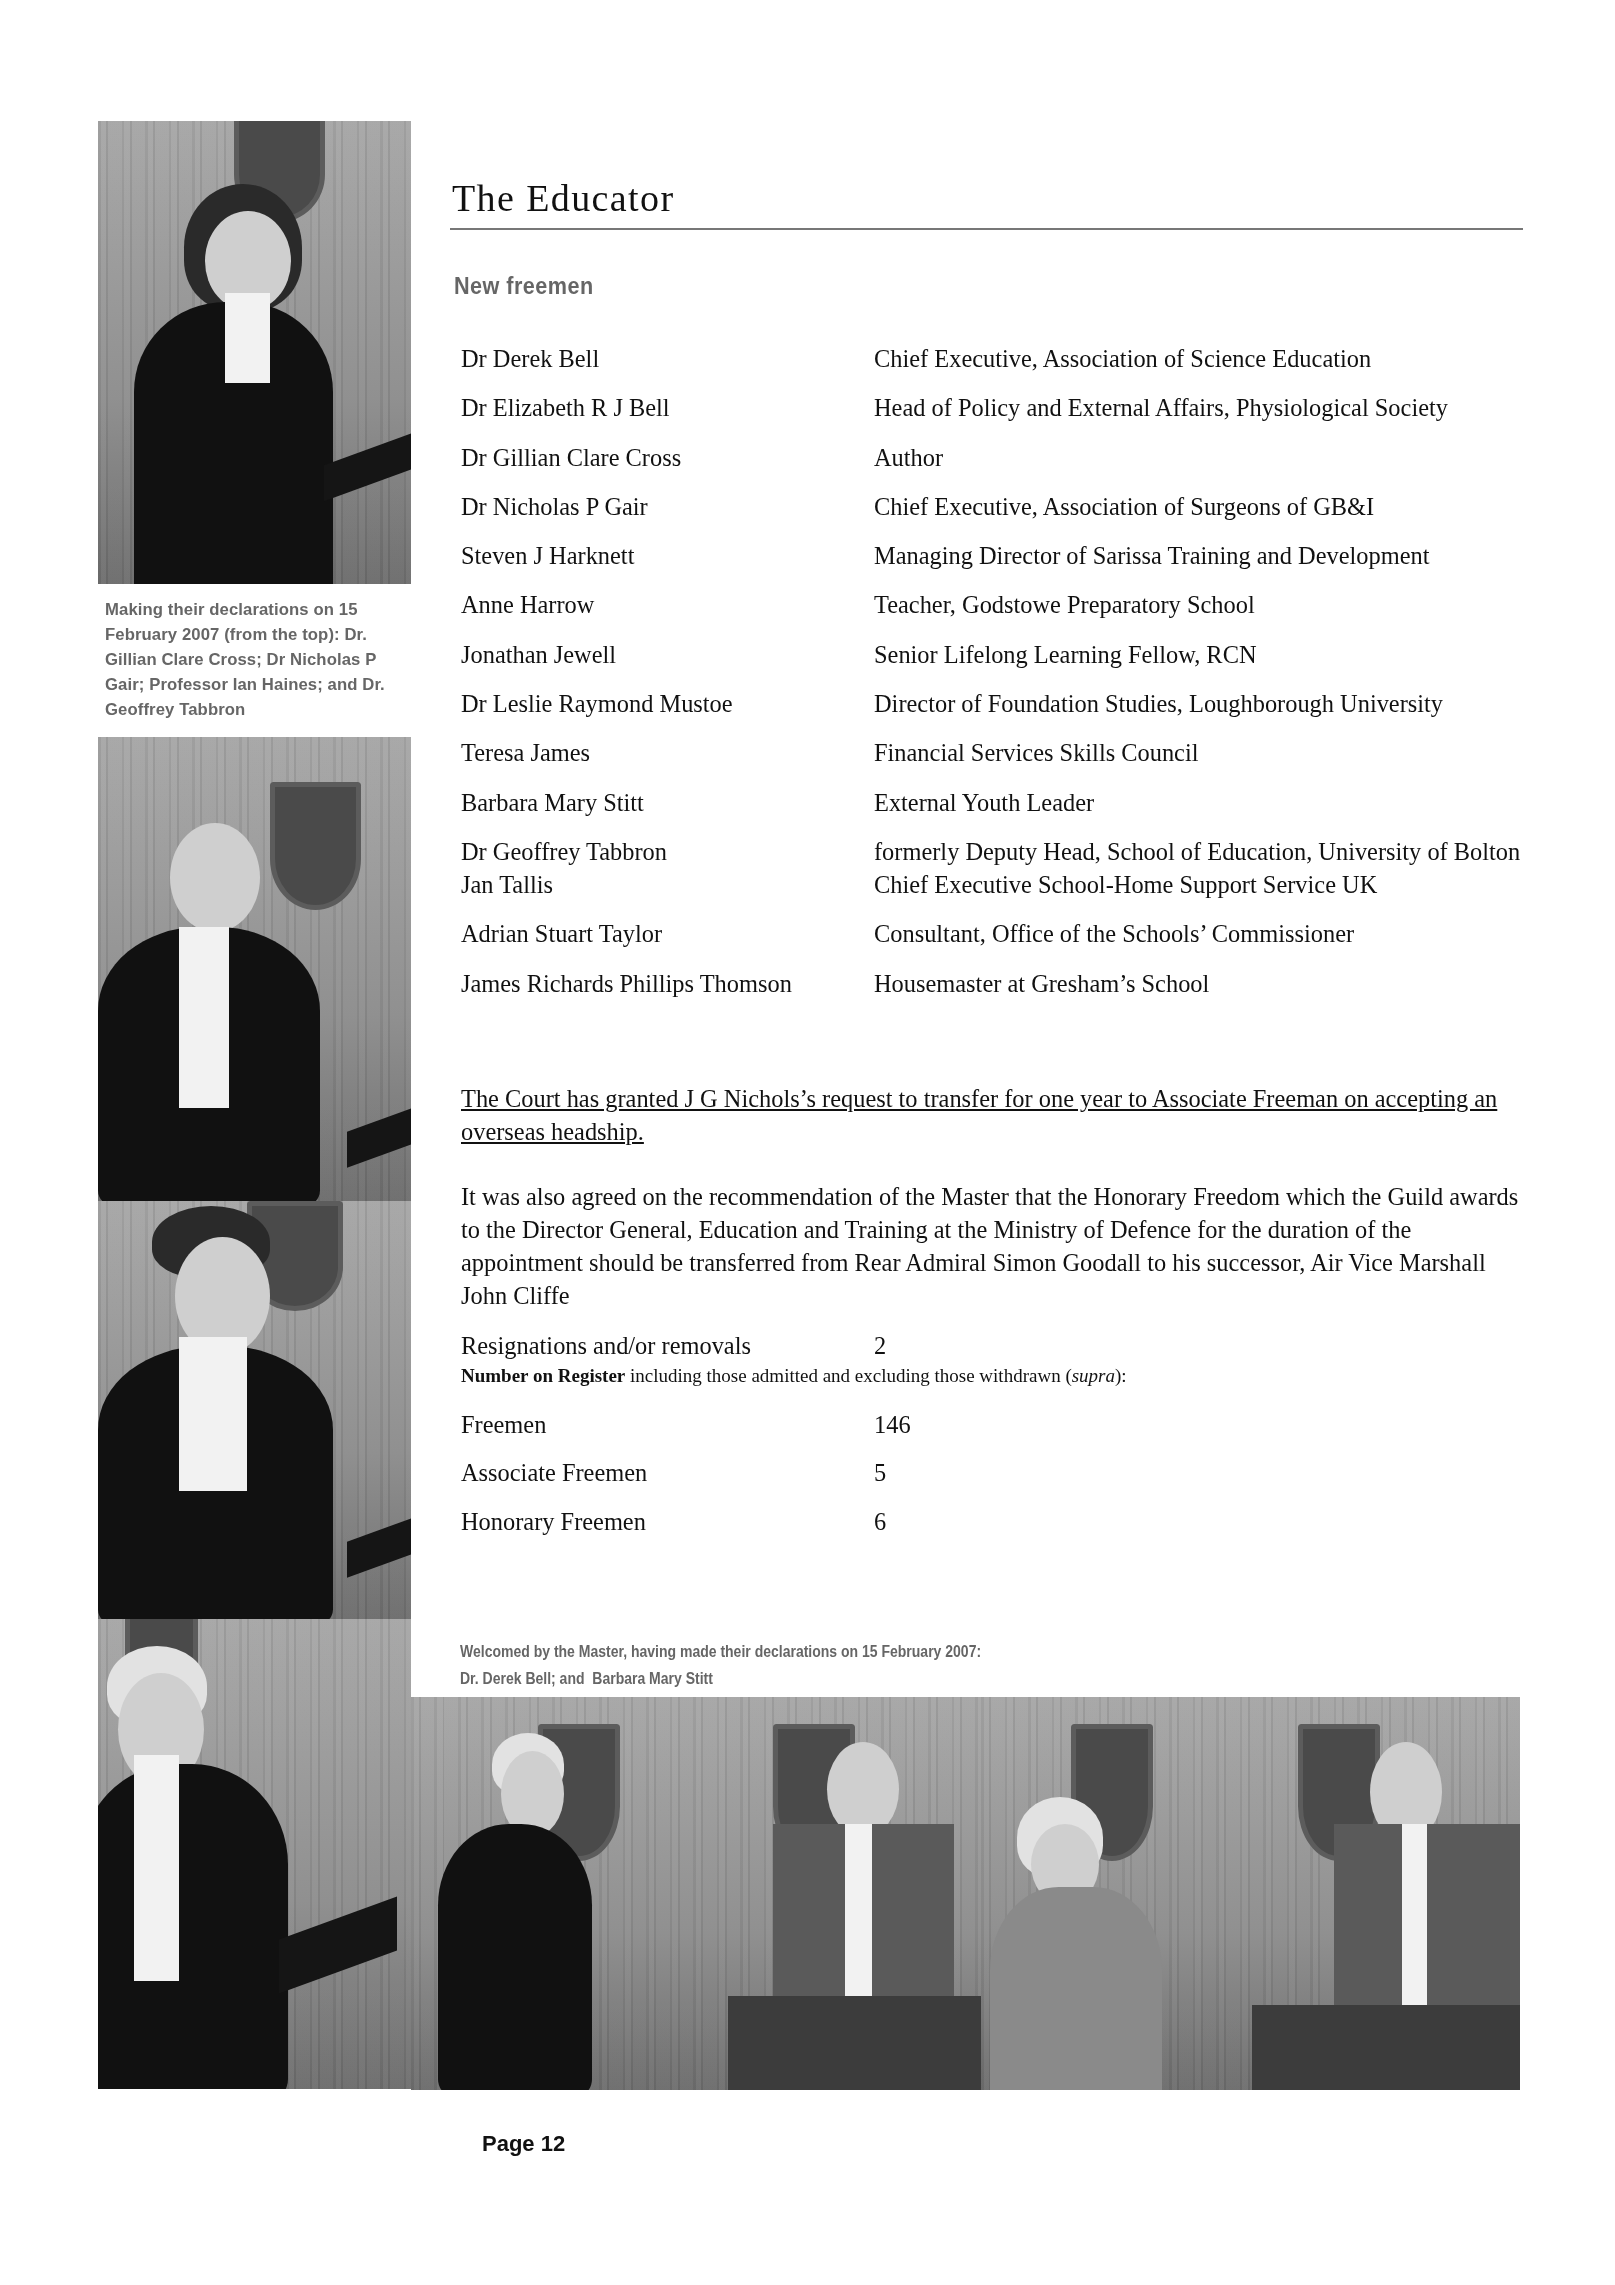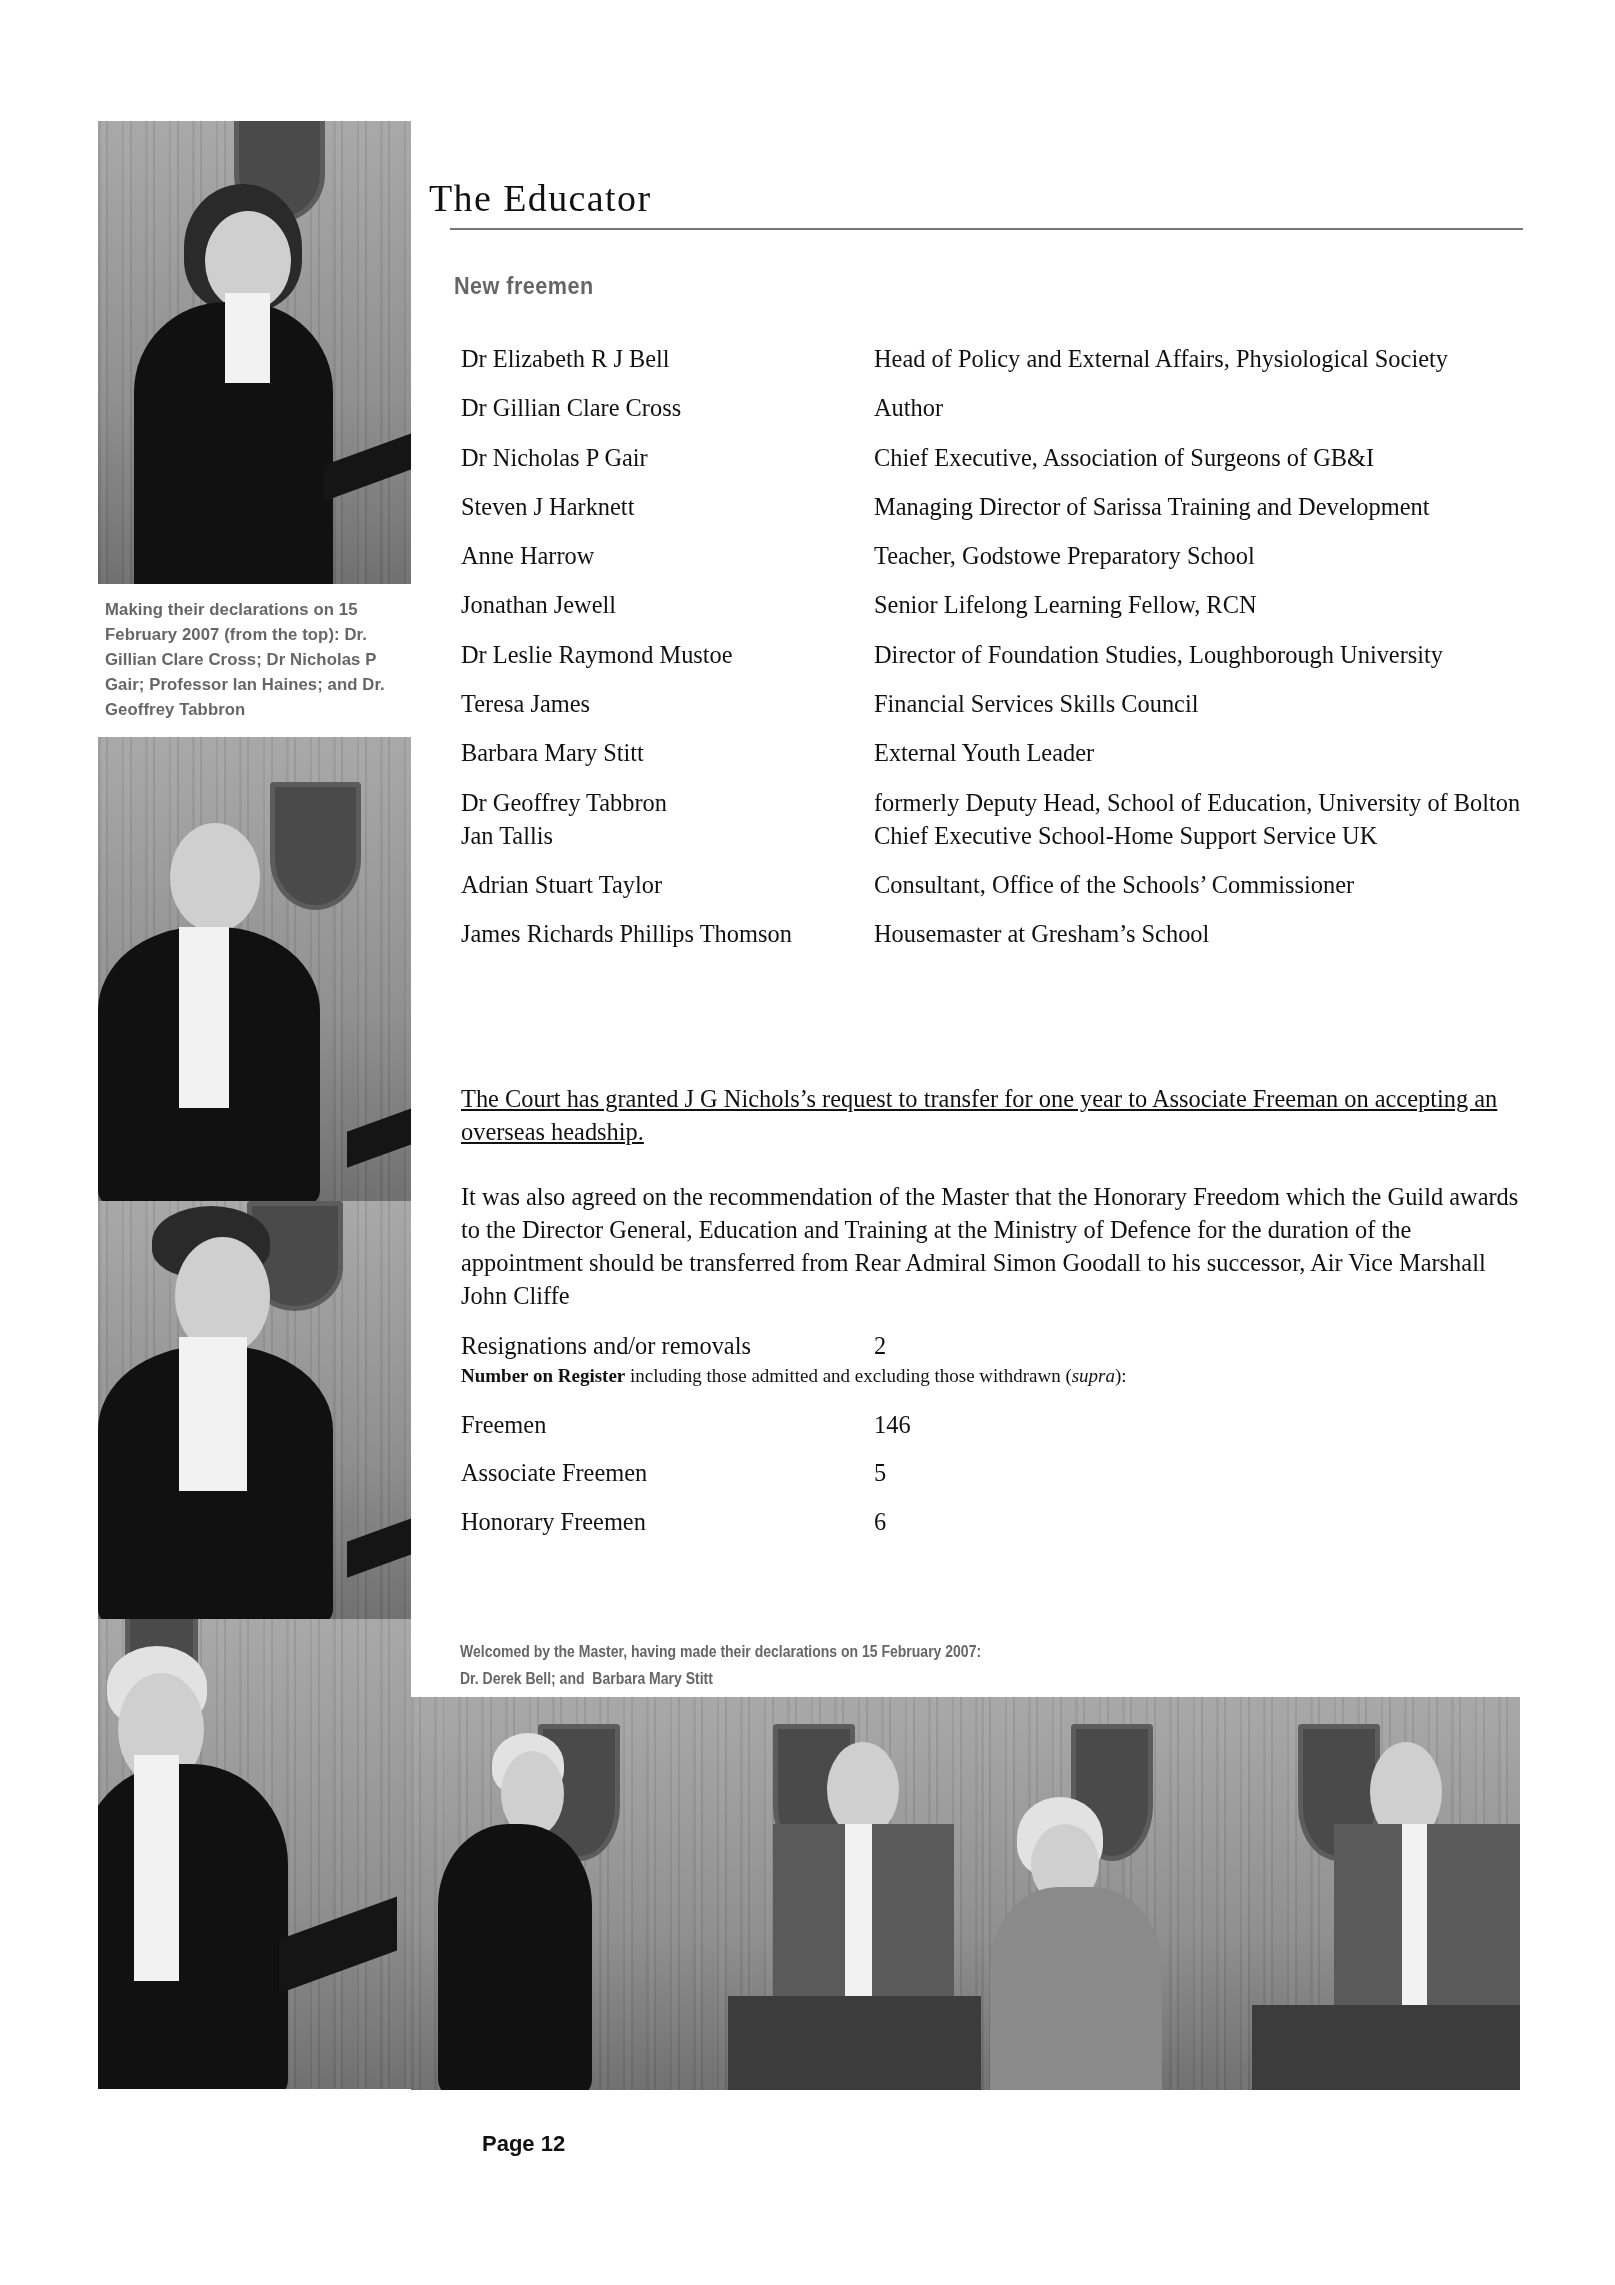--- a/index.html
+++ b/index.html
@@ -31,21 +31,21 @@
   #photo-6 { left: 981px; top: 1697px; width: 539px; height: 393px; }
 
   
   .caption { position: absolute; color: #666; font-family: "Liberation Sans", "DejaVu Sans", sans-serif;
     font-weight: bold; }
   #side-caption { left: 105px; top: 597px; width: 308px; font-size: 16.7px; line-height: 25px; letter-spacing: 0.1px; }
   #bottom-caption { left: 460px; top: 1638px; width: 724px; font-size: 16.3px; line-height: 27px;
     transform: scaleX(0.86); transform-origin: left top; letter-spacing: 0; }
 
   
-  #page-title { position: absolute; left: 429px; top: 176px; font-size: 38px; letter-spacing: 1.4px;
+  #page-title { position: absolute; left: 452px; top: 176px; font-size: 38px; letter-spacing: 1.4px;
     font-weight: normal; margin: 0; color: #111; }
   #title-rule { position: absolute; left: 450px; top: 228px; width: 1073px; height: 1.8px; background: #777; }
   #section-heading { position: absolute; left: 454px; top: 273px; margin: 0; color: #666;
     font-family: "Liberation Sans", "DejaVu Sans", sans-serif; font-weight: bold; font-size: 23.5px;
     transform: scaleX(0.92); transform-origin: left top; letter-spacing: 0.5px; }
 
   #freemen-table { position: absolute; left: 461px; top: 342px; width: 1067px; border-collapse: collapse; }
   #freemen-table td { padding: 0; vertical-align: top; font-size: 24.4px; line-height: 33px; color: #111; }
   #freemen-table td.name { width: 413px; }
   #freemen-table tr.row td { padding-bottom: 16.3px; }
@@ -109,20 +109,24 @@
   <div class="lectern" style="left:181px;top:299px;width:118px;height:54px;"></div>
 </div>
 
 <h1 id="page-title">The Educator</h1>
 <div id="title-rule"></div>
 <h2 id="section-heading">New freemen</h2>
 
 <table id="freemen-table">
   <tbody id="freemen-body">
       <tr class="row">
+        <td class="name">Dr Derek Bell</td>
+        <td class="role">Chief Executive, Association of Science Education</td>
+      </tr>
+      <tr class="row">
         <td class="name">Dr Elizabeth R J Bell</td>
         <td class="role">Head of Policy and External Affairs, Physiological Society</td>
       </tr>
       <tr class="row">
         <td class="name">Dr Gillian Clare Cross</td>
         <td class="role">Author</td>
       </tr>
       <tr class="row">
         <td class="name">Dr Nicholas P Gair</td>
         <td class="role">Chief Executive, Association of Surgeons of GB&amp;I</td>

